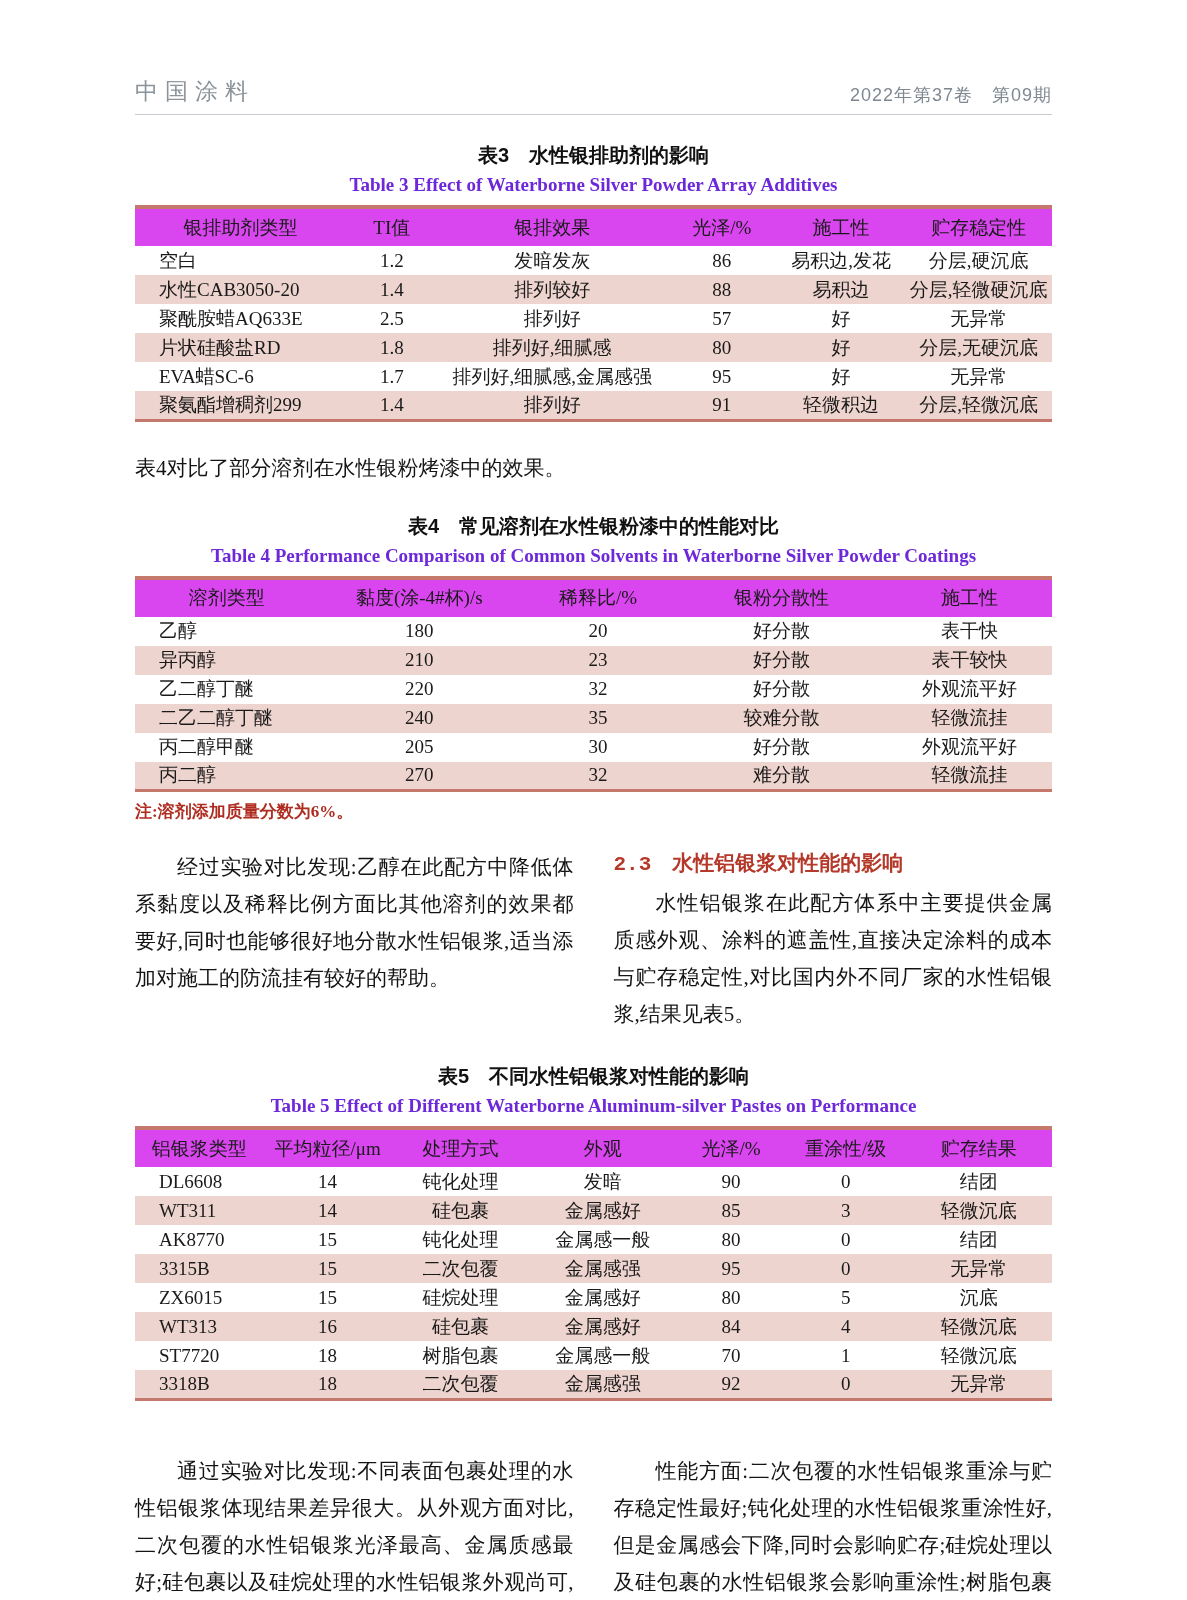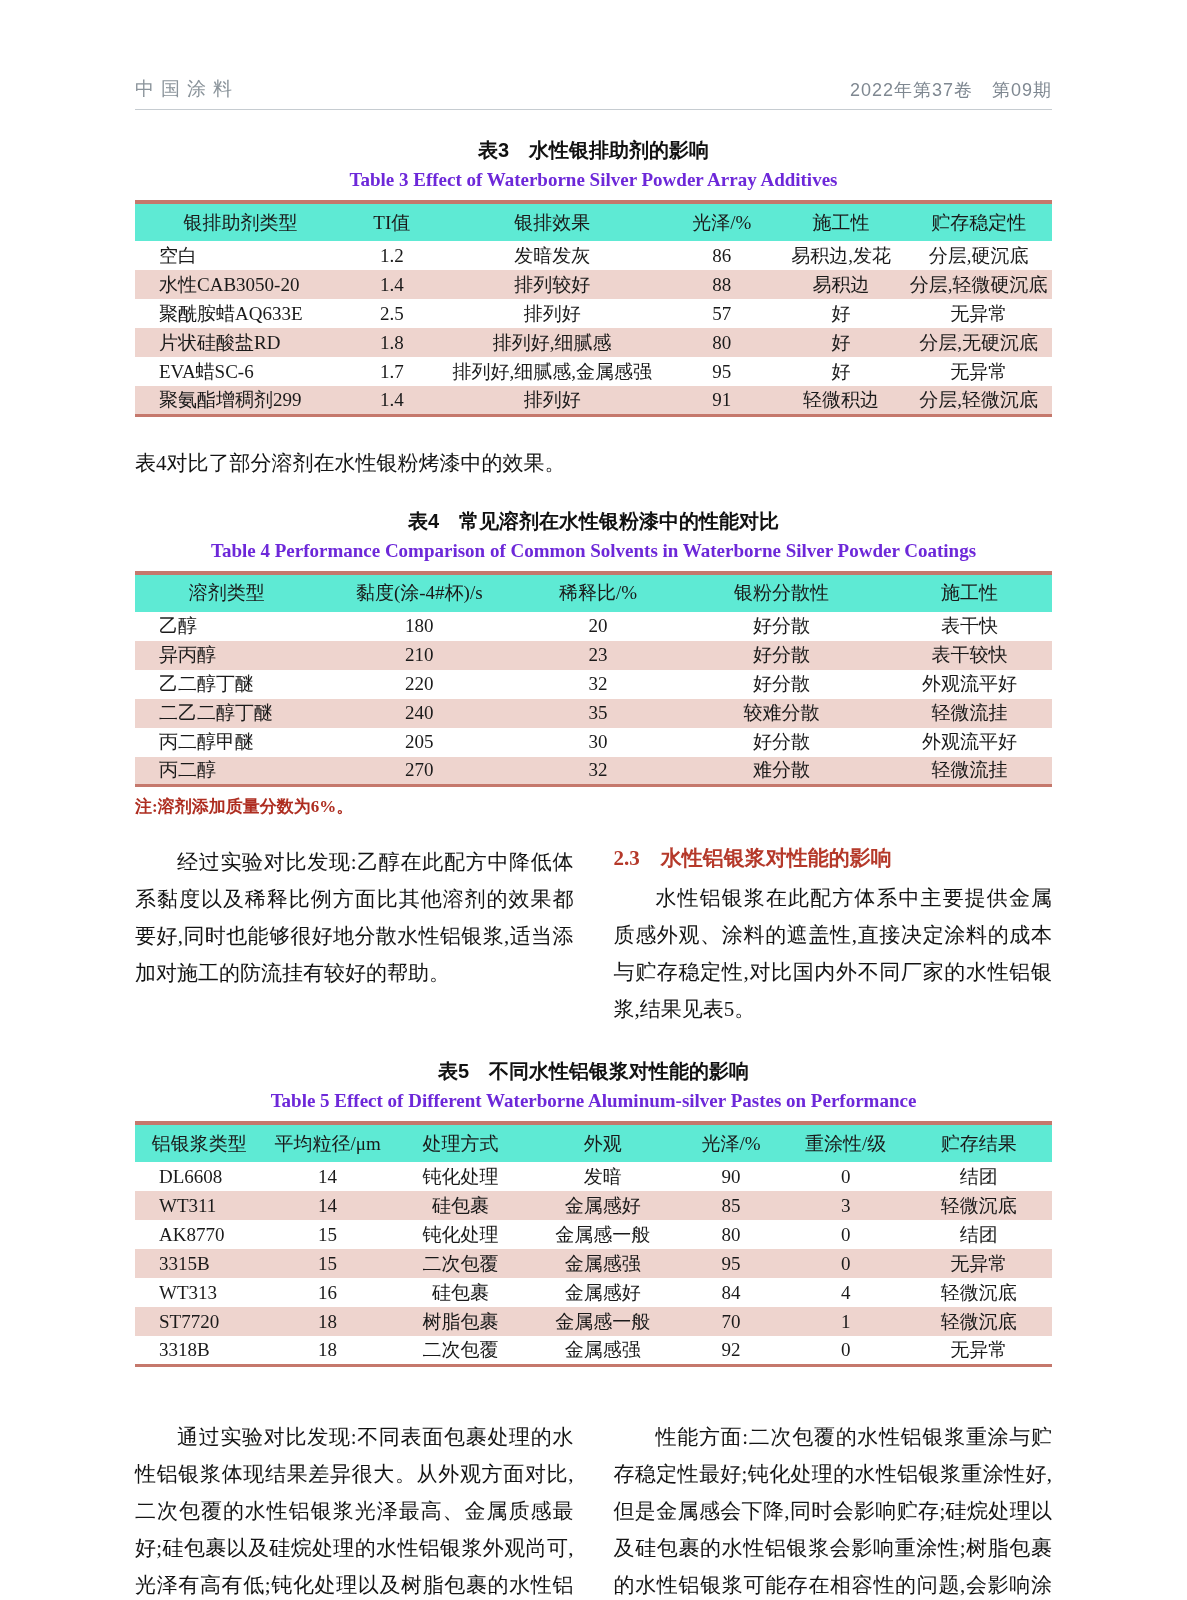--- a/index.html
+++ b/index.html
@@ -12,21 +12,21 @@
   }
   .content { width: 917px; margin: 0 auto 0 135px; padding-top: 76px; }
 
   
   .page-header {
     display: flex; justify-content: space-between; align-items: flex-end;
     border-bottom: 1px solid #c6ccd1; padding-bottom: 7px;
   }
   .journal-name {
     font-family: "Liberation Sans", "DejaVu Sans", sans-serif;
-    font-size: 19px; color: #8b949b; letter-spacing: 7px;
+    font-size: 23px; color: #8b949b; letter-spacing: 7px;
   }
   .issue-info {
     font-family: "Liberation Sans", "DejaVu Sans", sans-serif;
     font-size: 18px; color: #7f8891; letter-spacing: 1px;
   }
 
   
   .caption { text-align: center; }
   .caption-cn {
     font-family: "Liberation Sans", "DejaVu Sans", sans-serif;
@@ -40,21 +40,21 @@
   .cap-t4 { margin-top: 26px; }
   .cap-t5 { margin-top: 30px; }
 
   
   table {
     width: 100%; border-collapse: collapse; margin-top: 9px;
     border-top: 4px solid #c5786c; border-bottom: 3px solid #c5786c;
     font-size: 19px;
   }
   thead th {
-    background: #5eead4; height: 39px; font-weight: normal;
+    background: #d946ef; height: 39px; font-weight: normal;
     text-align: center; padding: 0 4px;
   }
   tbody td { height: 29px; text-align: center; padding: 0 4px; }
   tbody tr:nth-child(even) { background: #eed4ce; }
   tbody td:first-child { text-align: left; padding-left: 24px; }
 
   .t3 th:nth-child(1){width:23%;} .t3 th:nth-child(2){width:10%;}
   .t3 th:nth-child(3){width:25%;} .t3 th:nth-child(4){width:12%;}
   .t3 th:nth-child(5){width:14%;} .t3 th:nth-child(6){width:16%;}
 
@@ -77,21 +77,21 @@
   .table-note {
     margin-top: 8px; font-size: 17px; font-weight: bold; color: #ae2d20;
   }
 
   .two-col { display: flex; gap: 40px; }
   .mid-cols { margin-top: 26px; }
   .bottom-cols { margin-top: 52px; }
   .col { flex: 1; min-width: 0; }
 
   .section-heading {
-    font-family: Liberation Serif, serif;
+    font-family: Liberation Mono, monospace;
     font-size: 21px; font-weight: bold; color: #b5392a; margin-bottom: 8px;
   }
 </style>
 </head>
 <body>
 
 <div class="content">
 
   <div class="page-header">
     <span class="journal-name">中国涂料</span>
@@ -285,20 +285,29 @@
         <tr>
           <td>3315B</td>
           <td>15</td>
           <td>二次包覆</td>
           <td>金属感强</td>
           <td>95</td>
           <td>0</td>
           <td>无异常</td>
         </tr>
         <tr>
+          <td>ZX6015</td>
+          <td>15</td>
+          <td>硅烷处理</td>
+          <td>金属感好</td>
+          <td>80</td>
+          <td>5</td>
+          <td>沉底</td>
+        </tr>
+        <tr>
           <td>WT313</td>
           <td>16</td>
           <td>硅包裹</td>
           <td>金属感好</td>
           <td>84</td>
           <td>4</td>
           <td>轻微沉底</td>
         </tr>
         <tr>
           <td>ST7720</td>

